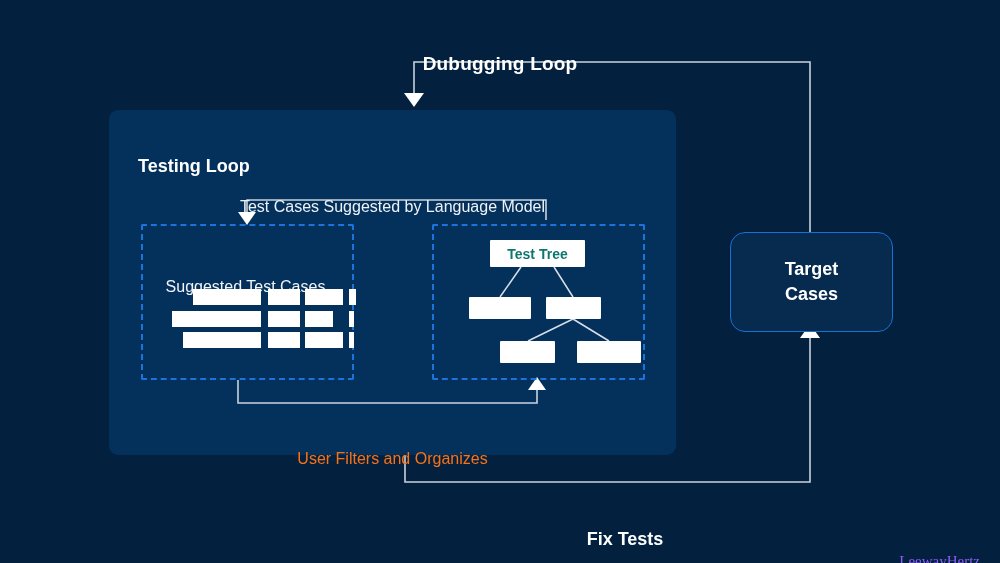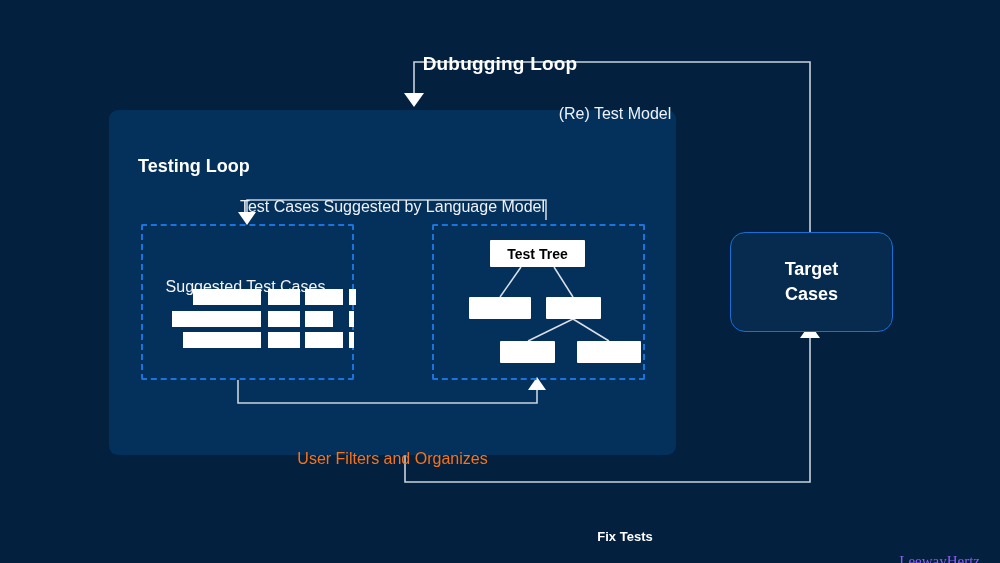--- a/index.html
+++ b/index.html
@@ -68,21 +68,21 @@
   }
   #filters-label {
     left: 180px; top: 414px; width: 425px;
     text-align: center;
     font-size: 16px;
     color: #f97316;
   }
   #fixtests-label {
     left: 440px; top: 493px; width: 370px;
     text-align: center;
-    font-size: 13px;
+    font-size: 18px;
     font-weight: bold;
   }
 
   
   .dashed-box {
     position: absolute;
     border: 2px dashed #1c73dc;
     border-radius: 2px;
     background: transparent;
   }
@@ -105,21 +105,21 @@
 
   
   .tree-node {
     position: absolute;
     background: #ffffff;
     border-radius: 1px;
   }
   #tree-root {
     left: 490px; top: 240px;
     width: 95px; height: 27px;
-    color: #000000;
+    color: #0f766e;
     font-size: 14px;
     font-weight: bold;
     display: flex;
     align-items: center;
     justify-content: center;
   }
 
   
   #target-model {
     position: absolute;
@@ -179,21 +179,20 @@
 
     <g stroke="#d8dfe6" stroke-width="1.5">
       <line x1="521" y1="267" x2="500" y2="297"></line>
       <line x1="554" y1="267" x2="573" y2="297"></line>
       <line x1="573" y1="319" x2="528" y2="341"></line>
       <line x1="573" y1="319" x2="609" y2="341"></line>
     </g>
   </svg>
 
   <div class="txt" id="debug-title">Dubugging Loop</div>
-  <div class="txt" id="retest-label">(Re) Test Model</div>
   <div class="txt" id="suggest-label">Test Cases Suggested by Language Model</div>
   <div class="txt" id="testing-title">Testing Loop</div>
   <div class="txt" id="filters-label">User Filters and Organizes</div>
   <div class="txt" id="fixtests-label">Fix Tests</div>
 
   <div class="dashed-box" id="box-suggested"></div>
   <div class="dashed-box" id="box-tree"></div>
 
   <div class="txt" id="suggested-heading">Suggested Test Cases</div>
 

